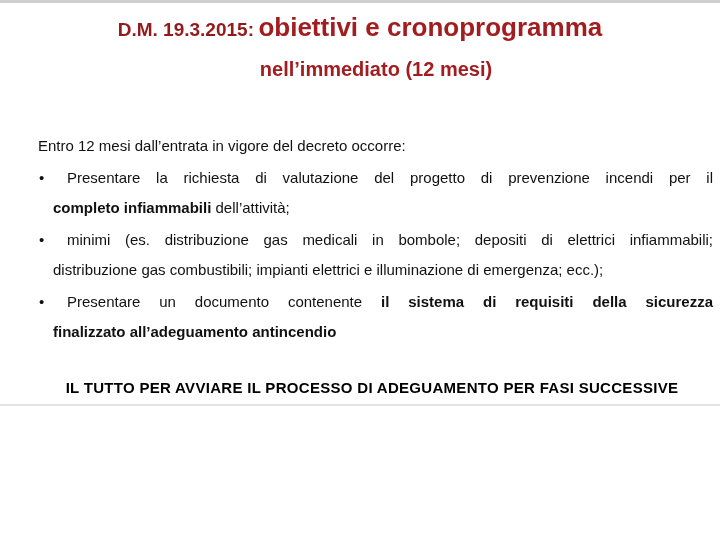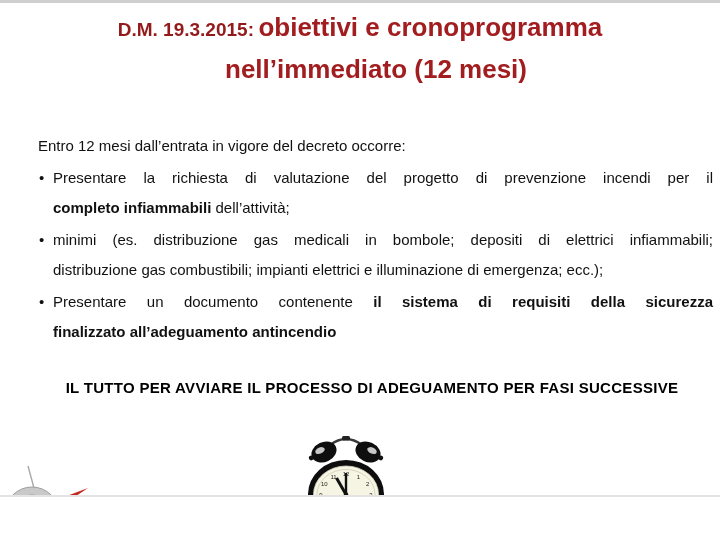--- a/index.html
+++ b/index.html
@@ -1,36 +1,36 @@
 <!DOCTYPE html>
 <html style="--title-red: #a21d1f; --title-prefix-red: #94191b; --body-text: #111111; --page-number-gray: #8c8c8c; --logo-red: #c5261f; --logo-gray: #a6a6a6; --logo-subtitle-maroon: #6e2a2a;"><head>
 <meta charset="utf-8">
 <style>
   html,body{margin:0;padding:0;background:#fff;}
   .slide{
-    position:relative;width:720px;height:497px;background:#fff;overflow:hidden;
+    position:relative;width:720px;height:406px;background:#fff;overflow:hidden;
     font-family:"Liberation Sans","DejaVu Sans",sans-serif;color:#111;
   }
   .edge-top{position:absolute;top:0;left:0;right:0;height:3px;background:#cfcfcf;}
   .edge-bottom{position:absolute;bottom:0;left:0;right:0;height:2px;background:#e3e3e3;}
 
   
   .title{position:absolute;top:10px;left:0;right:0;text-align:center;font-weight:bold;}
   .title-line1{line-height:34px;white-space:nowrap;}
   .title-prefix{font-size:19px;color:var(--title-prefix-red,#94191b);}
   .title-main{font-size:26px;color:var(--title-red,#a21d1f);}
-  .title-line2{line-height:34px;font-size:26px;margin-top:4px;color:var(--title-red,#a21d1f);margin-left:32px;}
+  .title-line2{line-height:34px;font-size:20px;margin-top:4px;color:var(--title-red,#a21d1f);margin-left:32px;}
 
   
   .body{position:absolute;left:38px;top:121px;width:675px;font-size:15px;color:var(--body-text,#111);}
   .intro{margin:10px 0 2px 0;line-height:30px;}
   .bullet{position:relative;padding-left:15px;margin:0 0 2px 0;}
   .bullet-glyph{position:absolute;left:1px;top:0;line-height:30px;}
   .line{line-height:30px;}
-  .just{text-align:justify;text-align-last:justify;}
+  .just{text-align:justify;text-align-last:justify;margin-left:14px;}
   .b{font-weight:bold;}
 
   
   .tagline{
     position:absolute;left:0;right:0;top:378px;text-align:center;
     font-weight:bold;font-size:15px;letter-spacing:0.3px;color:#000;line-height:20px;padding-left:24px;
   }
 
   
   .clock{position:absolute;left:300px;top:430px;width:96px;height:102px;}

